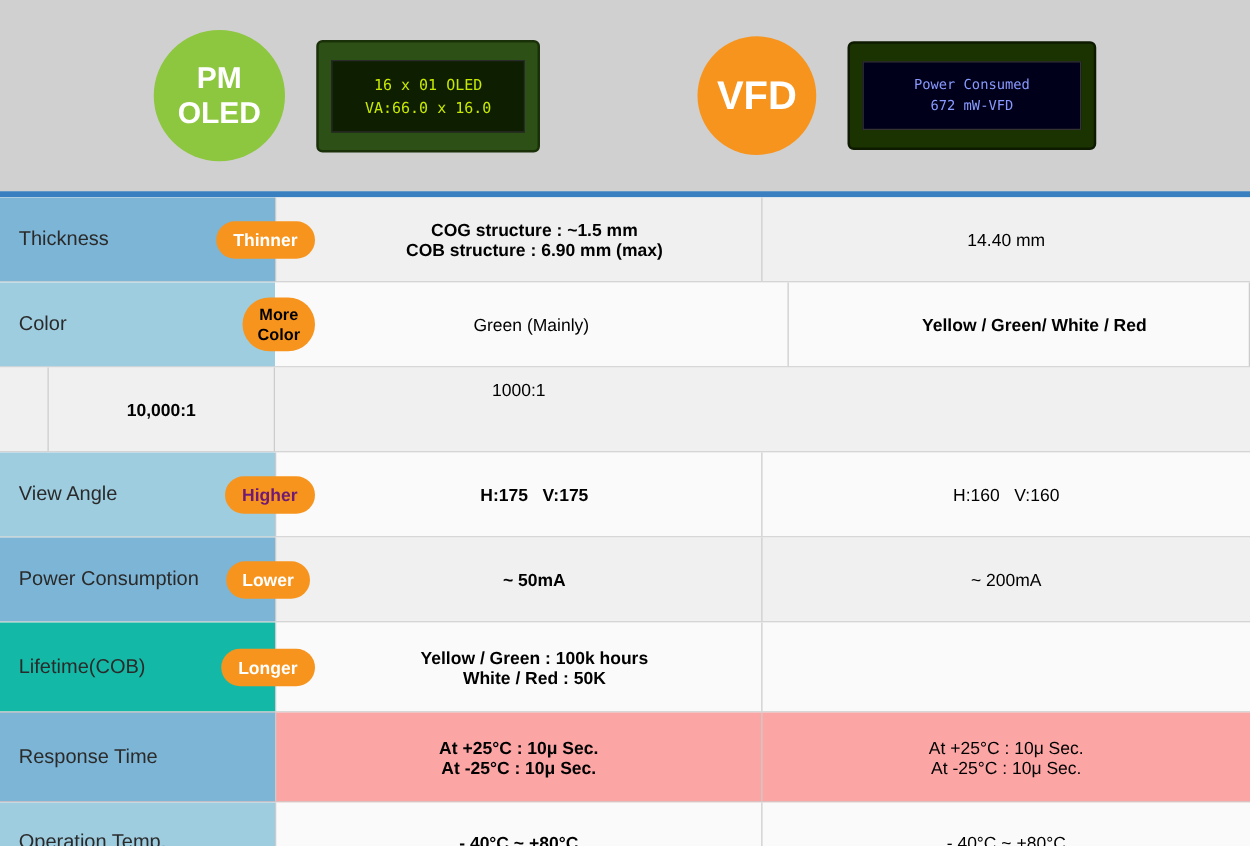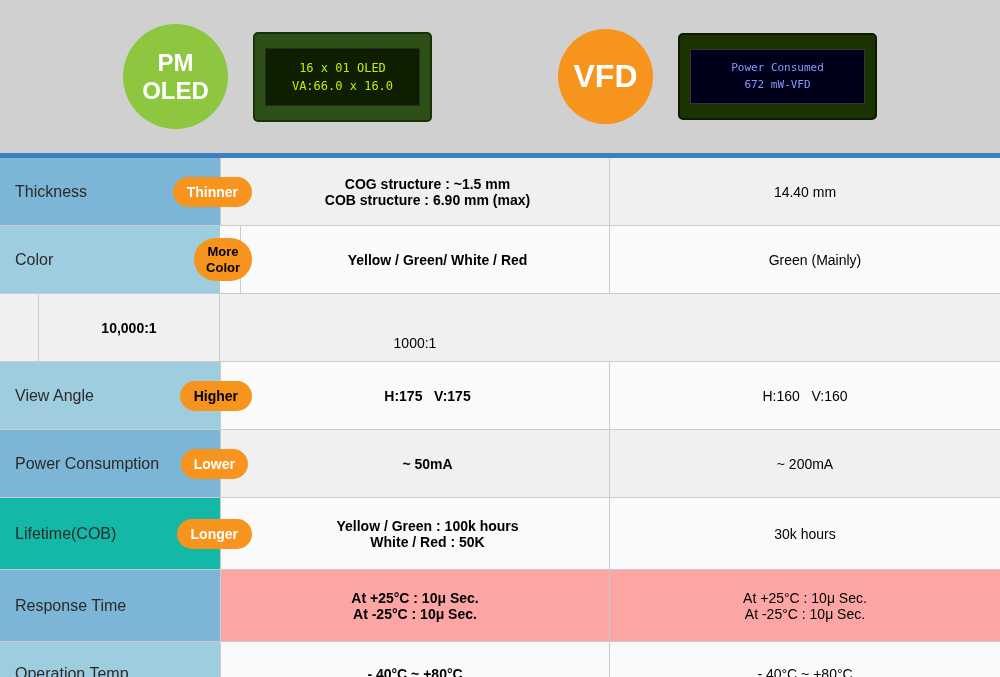--- a/index.html
+++ b/index.html
@@ -55,41 +55,41 @@
     <div style="padding:10px 20px; display:flex; align-items:center; justify-content:center; text-align:center;">
       <span style="font-size:14px;">14.40 mm</span>
     </div>
   </div>
 
   <div style="display:grid; grid-template-columns:220px 1fr 1fr; min-height:68px; border-bottom:1px solid #ccc; background:#fafafa;gap:20px;">
     <div style="background:#9ecde0; display:flex; align-items:center; padding:10px 15px; position:relative;">
       <span style="font-size:16px; color:#2a2a2a;">Color</span>
       <div style="position:absolute; right:-32px; background:#f7941d; color:#000000; font-weight:bold; font-size:13px; padding:6px 12px; border-radius:22px; z-index:10; white-space:nowrap; text-align:center; line-height:1.2;">More<br>Color</div>
     </div>
+    <div style="padding:10px 20px; display:flex; align-items:center; justify-content:center; text-align:center;">
+      <span style="font-size:14px;">Green (Mainly)</span>
+    </div>
     <div style="padding:10px 20px 10px 45px; display:flex; align-items:center; justify-content:center; text-align:center; border-right:1px solid #ccc; border-left:1px solid #ccc;">
       <span style="font-weight:bold; font-size:14px;">Yellow / Green/ White / Red</span>
-    </div>
-    <div style="padding:10px 20px; display:flex; align-items:center; justify-content:center; text-align:center;">
-      <span style="font-size:14px;">Green (Mainly)</span>
     </div>
   </div>
 
   <div style="display:grid; grid-template-columns:220px 1fr 1fr; min-height:68px; border-bottom:1px solid #ccc; background:#f0f0f0;">
     <div style="padding:10px 20px; display:flex; align-items:center; justify-content:center; text-align:center; border-right:1px solid #ccc; border-left:1px solid #ccc;margin-left:38px;">
       <span style="font-weight:bold; font-size:14px;">10,000:1</span>
     </div>
-    <div style="padding:10px 20px; display:flex; align-items:flex-end; justify-content:center; text-align:center;">
+    <div style="padding:10px 20px; display:flex; align-items:flex-start; justify-content:center; text-align:center;">
       <span style="font-size:14px;">1000:1</span>
     </div>
   </div>
 
   <div style="display:grid; grid-template-columns:220px 1fr 1fr; min-height:68px; border-bottom:1px solid #ccc; background:#fafafa;">
     <div style="background:#9ecde0; display:flex; align-items:center; padding:10px 15px; position:relative;">
       <span style="font-size:16px; color:#2a2a2a;">View Angle</span>
-      <div style="position:absolute; right:-32px; background:#f7941d; color:#000000; font-weight:bold; font-size:14px; padding:7px 14px; border-radius:22px; z-index:10; white-space:nowrap;">Higher</div>
+      <div style="position:absolute; right:-32px; background:#f7941d; color:#701a75; font-weight:bold; font-size:14px; padding:7px 14px; border-radius:22px; z-index:10; white-space:nowrap;">Higher</div>
     </div>
     <div style="padding:10px 20px 10px 45px; display:flex; align-items:center; justify-content:center; text-align:center; border-right:1px solid #ccc; border-left:1px solid #ccc;">
       <span style="font-weight:bold; font-size:14px;">H:175&nbsp;&nbsp;&nbsp;V:175</span>
     </div>
     <div style="padding:10px 20px; display:flex; align-items:center; justify-content:center; text-align:center;">
       <span style="font-size:14px;">H:160&nbsp;&nbsp;&nbsp;V:160</span>
     </div>
   </div>
 
   <div style="display:grid; grid-template-columns:220px 1fr 1fr; min-height:68px; border-bottom:1px solid #ccc; background:#f0f0f0;">
@@ -106,23 +106,20 @@
   </div>
 
   <div style="display:grid; grid-template-columns:220px 1fr 1fr; min-height:72px; border-bottom:1px solid #ccc; background:#fafafa;">
     <div style="background:#14b8a6; display:flex; align-items:center; padding:10px 15px; position:relative;">
       <span style="font-size:16px; color:#2a2a2a;">Lifetime(COB)</span>
       <div style="position:absolute; right:-32px; background:#f7941d; color:white; font-weight:bold; font-size:14px; padding:7px 14px; border-radius:22px; z-index:10; white-space:nowrap;">Longer</div>
     </div>
     <div style="padding:10px 20px 10px 45px; display:flex; align-items:center; justify-content:center; text-align:center; border-right:1px solid #ccc; border-left:1px solid #ccc;">
       <span style="font-weight:bold; font-size:14px;">Yellow / Green : 100k hours<br>White / Red : 50K</span>
     </div>
-    <div style="padding:10px 20px; display:flex; align-items:center; justify-content:center; text-align:center;">
-      <span style="font-size:14px;">30k hours</span>
-    </div>
   </div>
 
   <div style="display:grid; grid-template-columns:220px 1fr 1fr; min-height:72px; border-bottom:1px solid #ccc; background:#fca5a5;">
     <div style="background:#7cb5d6; display:flex; align-items:center; padding:10px 15px;">
       <span style="font-size:16px; color:#2a2a2a;">Response Time</span>
     </div>
     <div style="padding:10px 20px; display:flex; align-items:center; justify-content:center; text-align:center; border-right:1px solid #ccc; border-left:1px solid #ccc;">
       <span style="font-weight:bold; font-size:14px;">At +25°C : 10μ Sec.<br>At -25°C : 10μ Sec.</span>
     </div>
     <div style="padding:10px 20px; display:flex; align-items:center; justify-content:center; text-align:center;">

